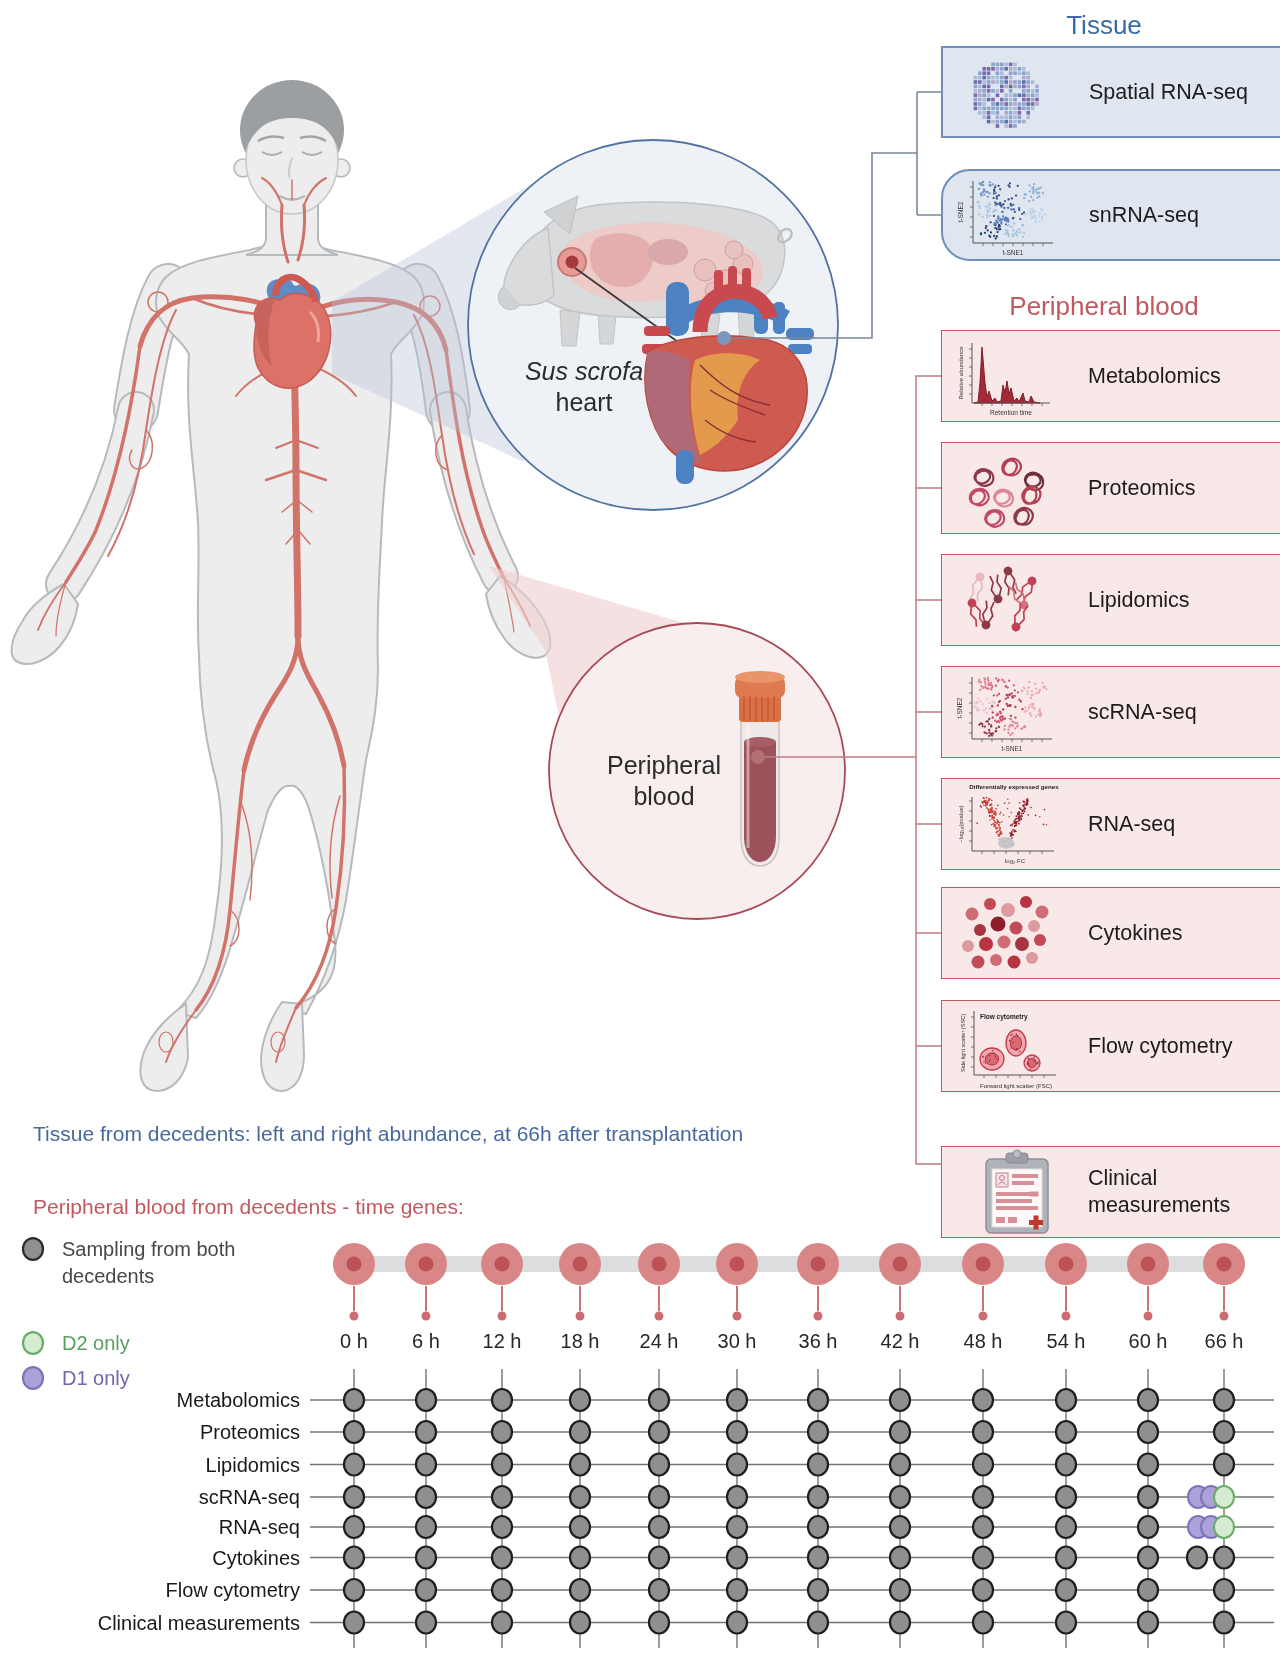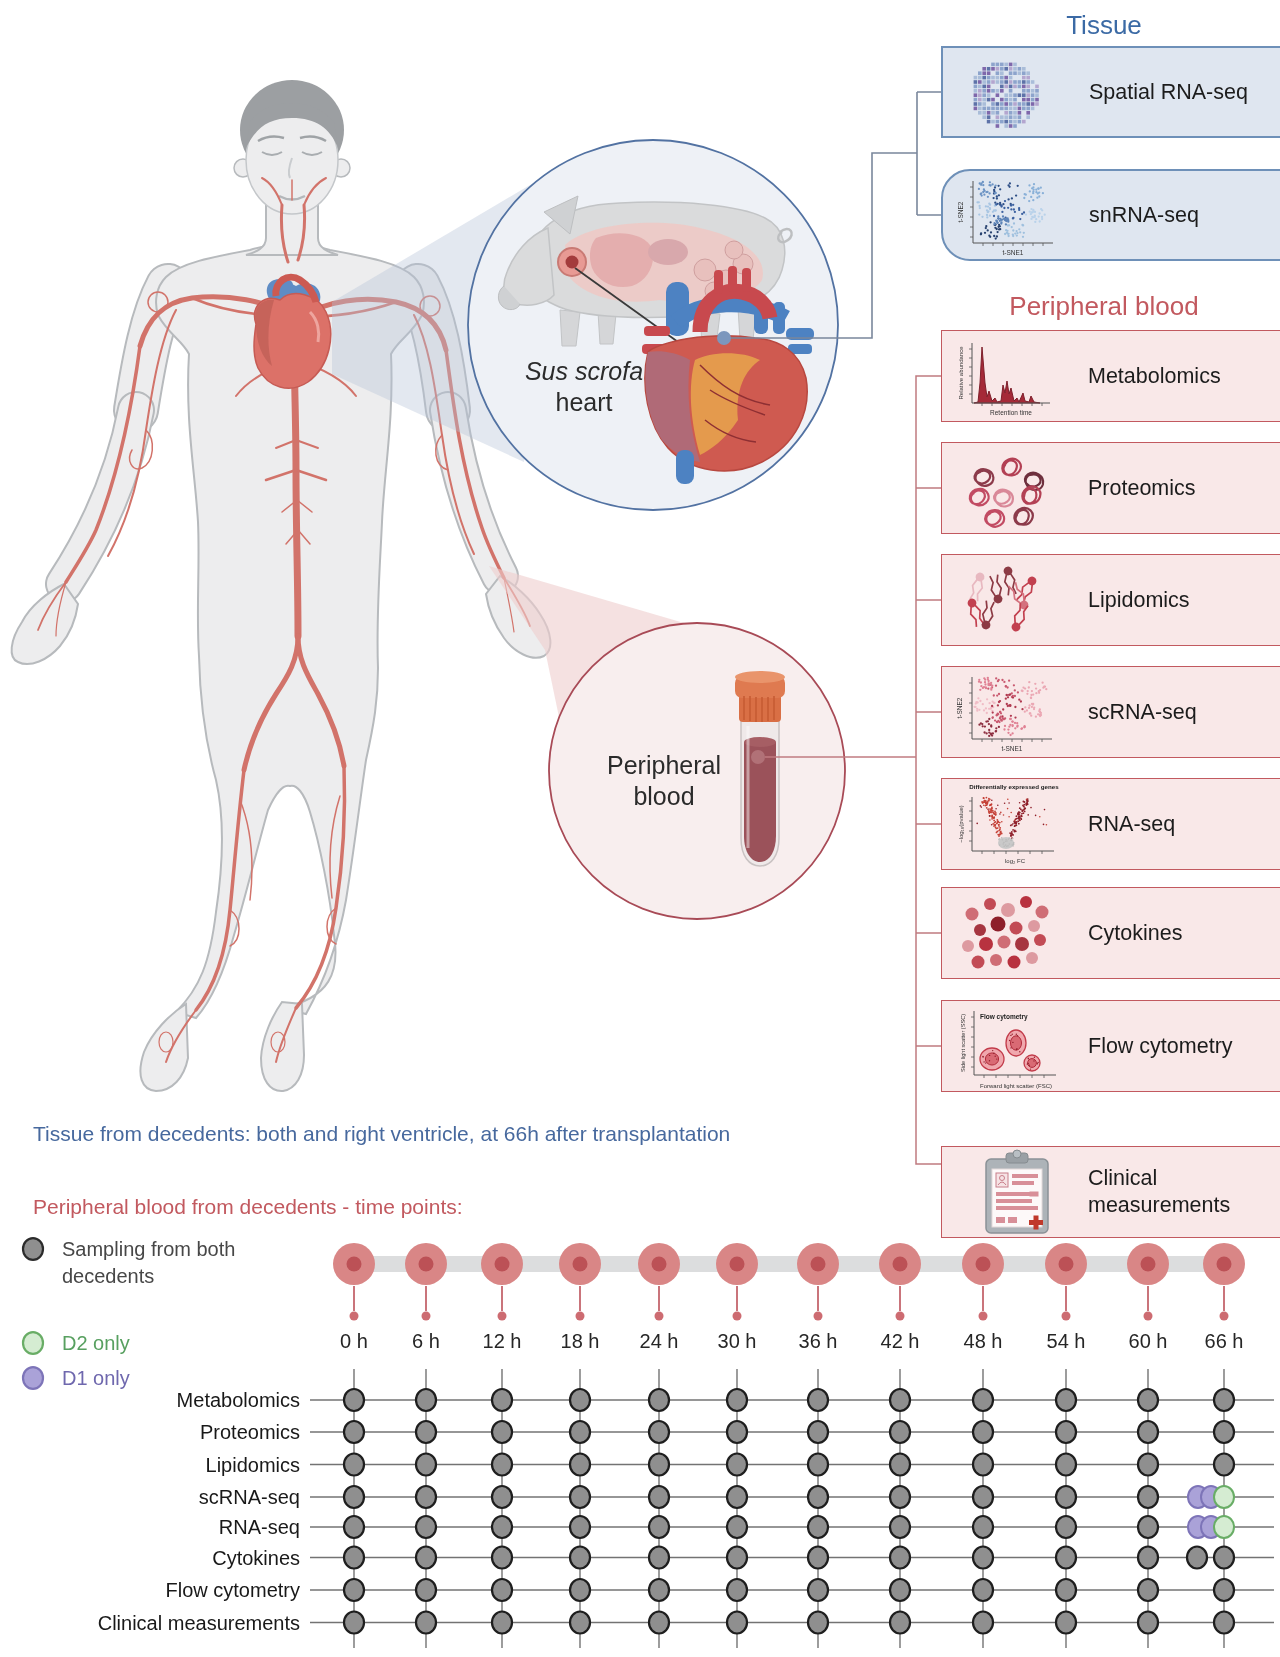--- a/index.html
+++ b/index.html
@@ -1484,22 +1484,22 @@
     <rect x="88" y="45" width="8" height="4" fill="none" stroke="#d88f98"></rect>
     <path d="M 87,73 h 4.5 v -4.5 h 5 v 4.5 h 4.5 v 5 h -4.5 v 4.5 h -5 v -4.5 h -4.5 Z" fill="#c0392b"></path>
         </svg>
         <span class="label">Clinical<br>measurements</span>
       </div>
     </div>
 
   <div class="inset-label" id="blood-label"><span>Peripheral</span><br><span>blood</span></div>
   <div class="inset-label" id="heart-label"><i>Sus scrofa</i><br><span>heart</span></div>
 
-  <div class="note t">Tissue from decedents: both and right ventricle, at 66h after transplantation</div>
-  <div class="note b">Peripheral blood from decedents - time points:</div>
+  <div class="note t">Tissue from decedents: left and right abundance, at 66h after transplantation</div>
+  <div class="note b">Peripheral blood from decedents - time genes:</div>
 
   <div id="legend">
       <div class="leg-row" style="top: 1236px;">
         <svg class="leg-icon" width="26" height="27" viewBox="0 0 26 27">
           <ellipse cx="13" cy="13" rx="10" ry="10.8" fill="#8f8f8f" stroke="#2b2b2b" stroke-width="2.2"></ellipse>
         </svg>
         <span class="leg-label" style="color:#474747">Sampling from both decedents</span>
       </div>
       <div class="leg-row" style="top: 1365px;">
         <svg class="leg-icon" width="26" height="27" viewBox="0 0 26 27">

